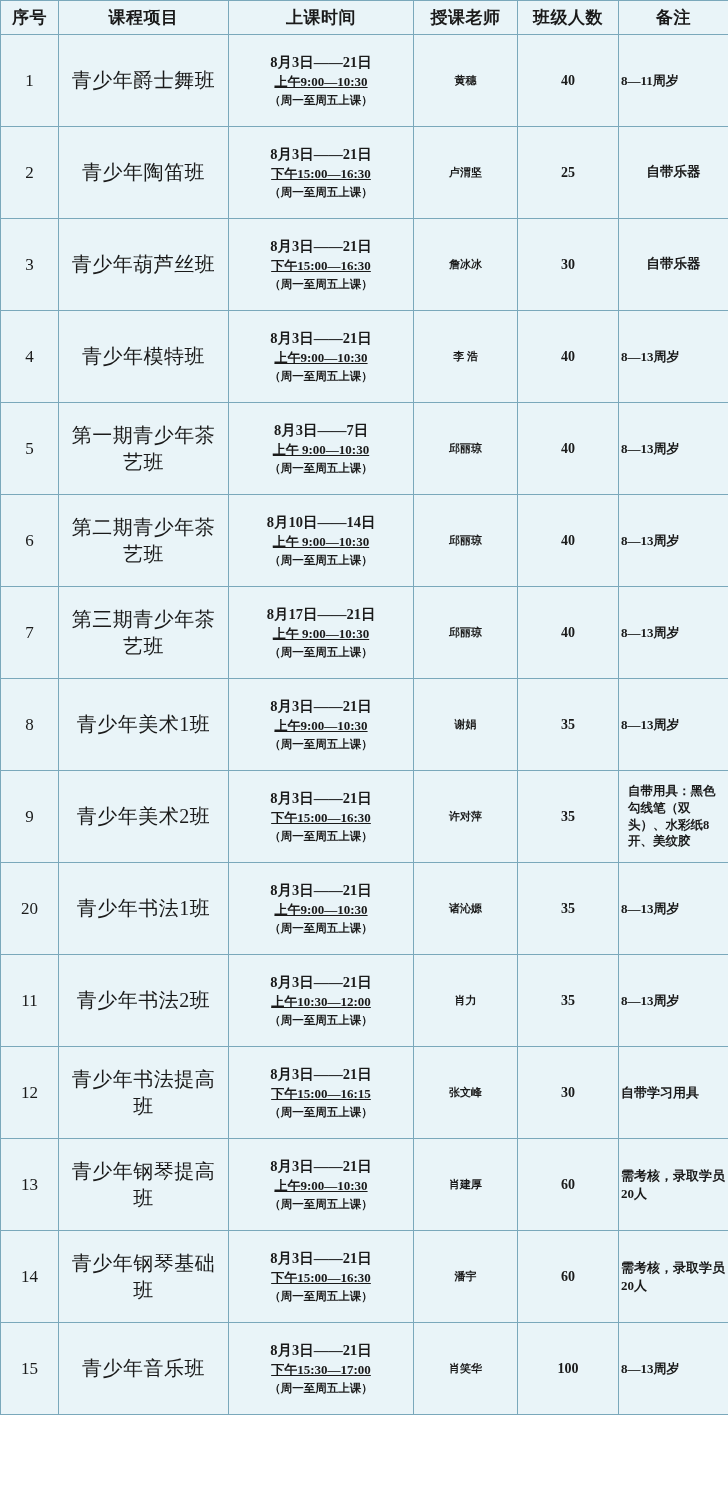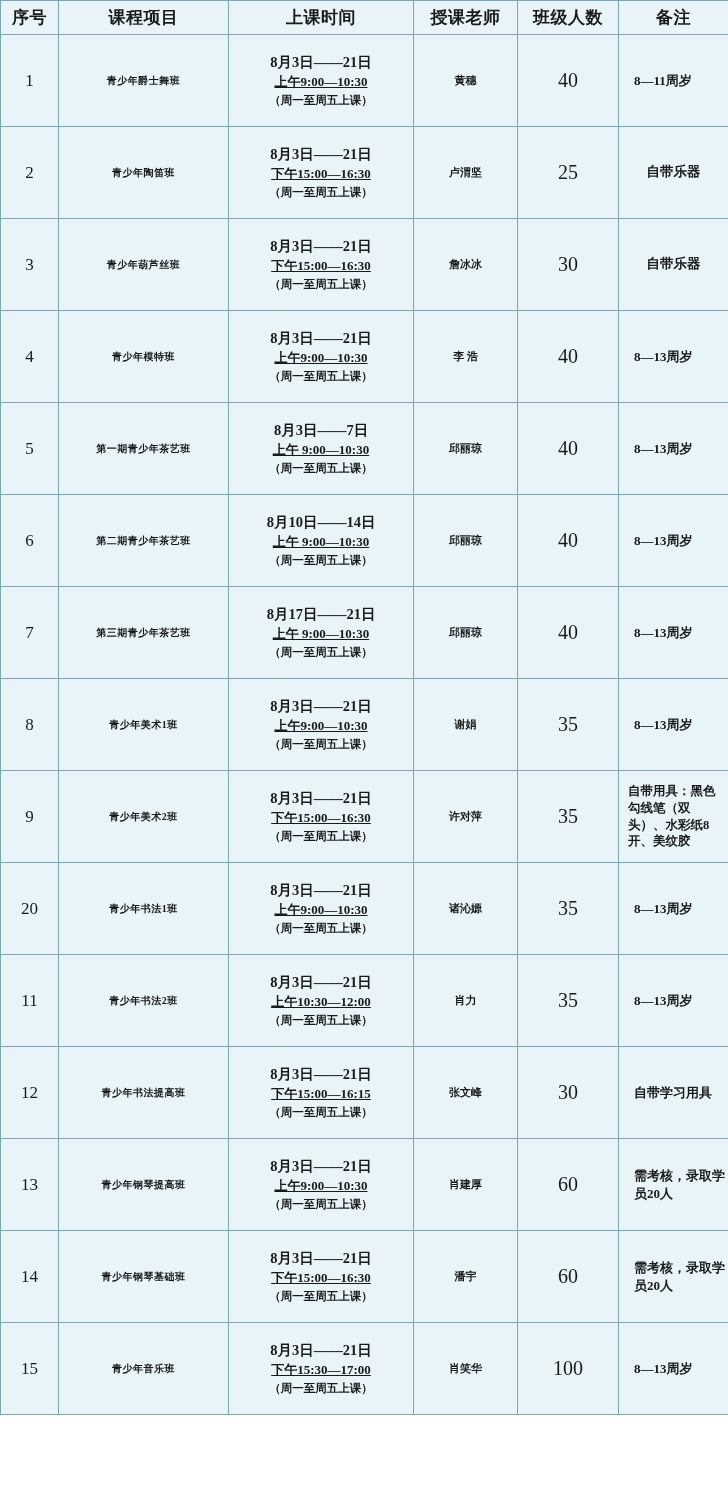--- a/index.html
+++ b/index.html
@@ -37,56 +37,56 @@
   table.course-table thead th {
     height: 34px;
     font-size: 17px;
     font-weight: bold;
     letter-spacing: 0.5px;
   }
   td.idx {
     font-size: 17px;
   }
   td.name {
-    font-size: 10px;
-    font-weight: bold;
+    font-size: 20px;
+    font-weight: normal;
     letter-spacing: 0.5px;
     margin-top: 44px;
   }
   td.time {
     font-size: 13px;
     line-height: 1.45;
     font-weight: bold;
   }
   td.time .ln1 { font-size: 14.5px; }
   td.time .ln2 { font-size: 13px; text-decoration: underline; }
   td.time .ln3 { font-size: 11.5px; }
   td.teacher {
     font-size: 11px;
     font-weight: bold;
   }
   td.size {
-    font-size: 20px;
-    font-weight: normal;
+    font-size: 14px;
+    font-weight: bold;
   }
   td.note {
     font-size: 13.5px;
     font-weight: bold;
     line-height: 1.35;
   }
   td.note.long {
     font-size: 12.5px;
     text-align: left;
     padding-left: 9px;
     line-height: 1.35;
   }
   td.note.wrap2 {
     font-size: 13px;
     text-align: left;
-    padding-left: 15px;
+    padding-left: 2px;
   }
   tr.row { height: 92px; }
 </style>
 </head>
 <body>
 
 <table class="course-table">
   <colgroup>
     <col class="c-idx">
       <col class="c-name">

